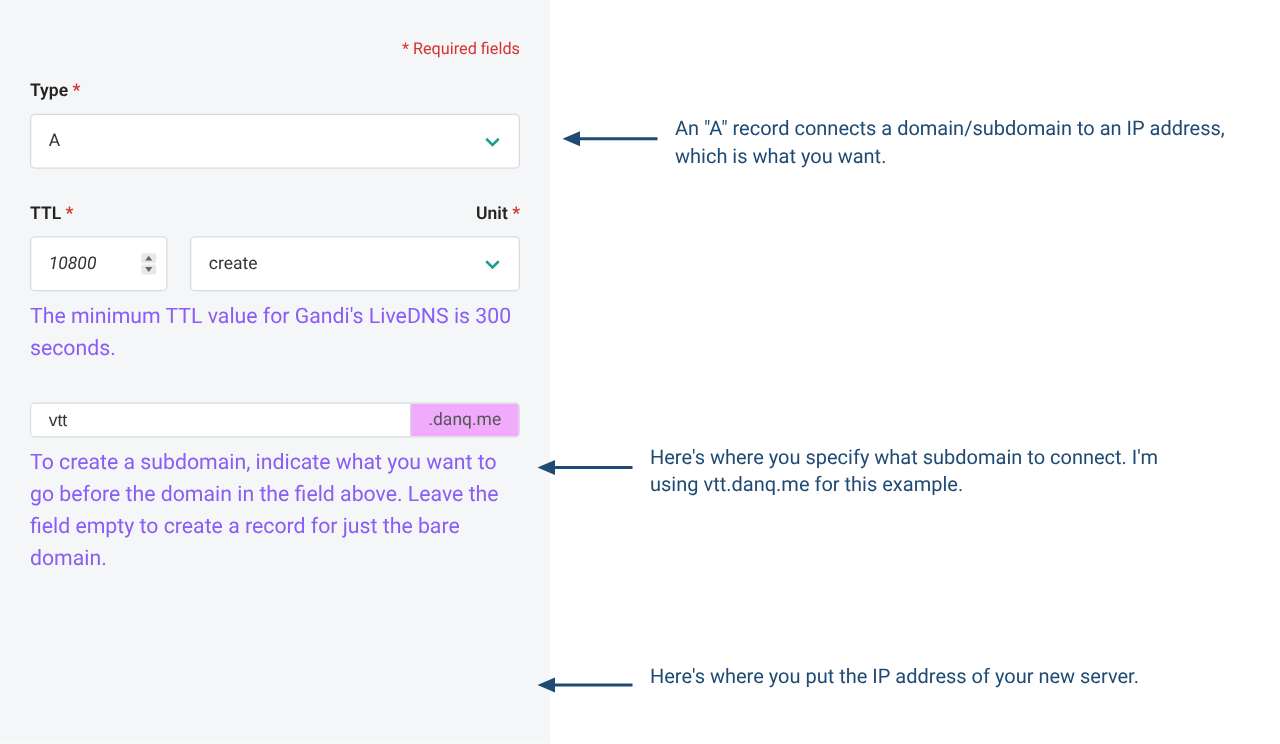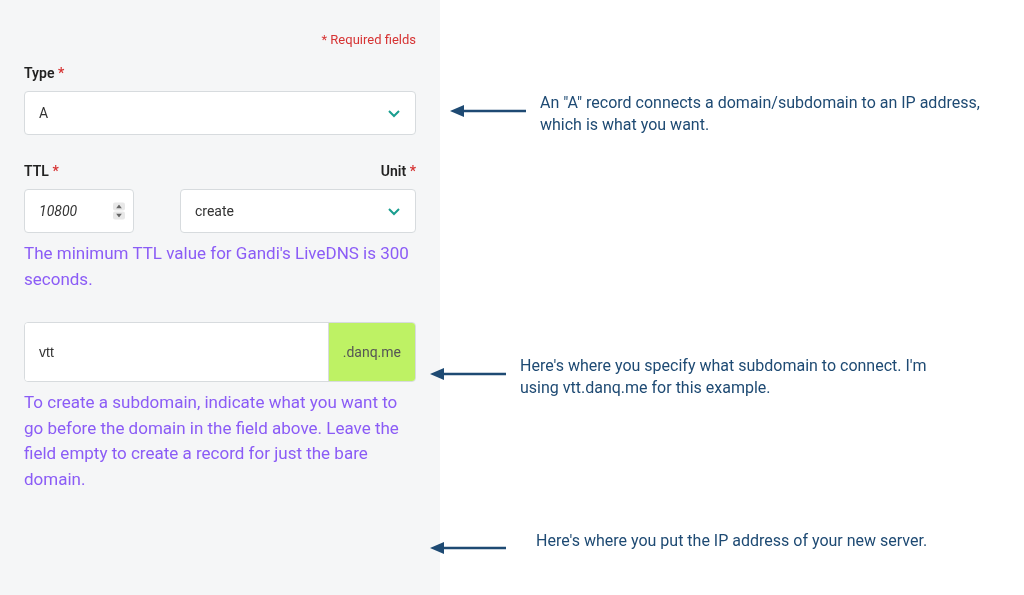--- a/index.html
+++ b/index.html
@@ -48,21 +48,21 @@
       position: relative;
     }
     .select-box { cursor: pointer; justify-content: space-between; }
     .chevron {
       width: 14px;
       height: 14px;
       display: inline-block;
     }
     .chevron svg { stroke: #1a9e8f; stroke-width: 2; fill: none; }
     .field-group { margin-bottom: 28px; }
-    .ttl-row { display: flex; gap: 46px; margin-bottom: 8px; }
+    .ttl-row { display: flex; gap: 18px; margin-bottom: 8px; }
     .ttl-col { flex: 0 0 110px; }
     .unit-col { flex: 1; text-align: right; }
     .number-input {
       position: relative;
       font-style: italic;
     }
     .spinner {
       position: absolute;
       right: 8px;
       top: 50%;
@@ -86,39 +86,39 @@
       font-size: 17px;
       color: #8b5cf6;
       line-height: 1.5;
       margin-top: 8px;
     }
     .name-row {
       display: flex;
       border: 1px solid #d7dbde;
       border-radius: 4px;
       overflow: hidden;
-      height: 60px;
+      height: 28px;
       background: #fff;
     }
     .name-row input {
       border: none;
       flex: 1;
       padding: 0 14px;
       font-size: 14px;
       color: #333;
       outline: none;
     }
     .name-suffix {
       border-left: 1px solid #d7dbde;
       padding: 0 14px;
       display: flex;
       align-items: center;
       font-size: 14px;
       color: #555;
-      background: #bef264;
+      background: #f0abfc;
     }
     .text-input input {
       border: none;
       width: 100%;
       height: 100%;
       font-size: 14px;
       outline: none;
     }
 
     .annotation {
@@ -223,13 +223,13 @@
   </svg>
 </div>
 <div class="annotation" style="left:520px; top:355px;">Here's where you specify what subdomain to connect. I'm using vtt.danq.me for this example.</div>
 
 <div class="arrow" style="left:428px; top:537px;">
   <svg width="80" height="22">
     <line x1="14" y1="11" x2="78" y2="11"></line>
     <polygon class="arrow-head" points="2,11 16,5 16,17"></polygon>
   </svg>
 </div>
-<div class="annotation" style="left:536px; top:530px;">Here's where you put the IP address of your new server.</div>
+<div class="annotation" style="left:520px; top:530px;">Here's where you put the IP address of your new server.</div>
 
 </body></html>

